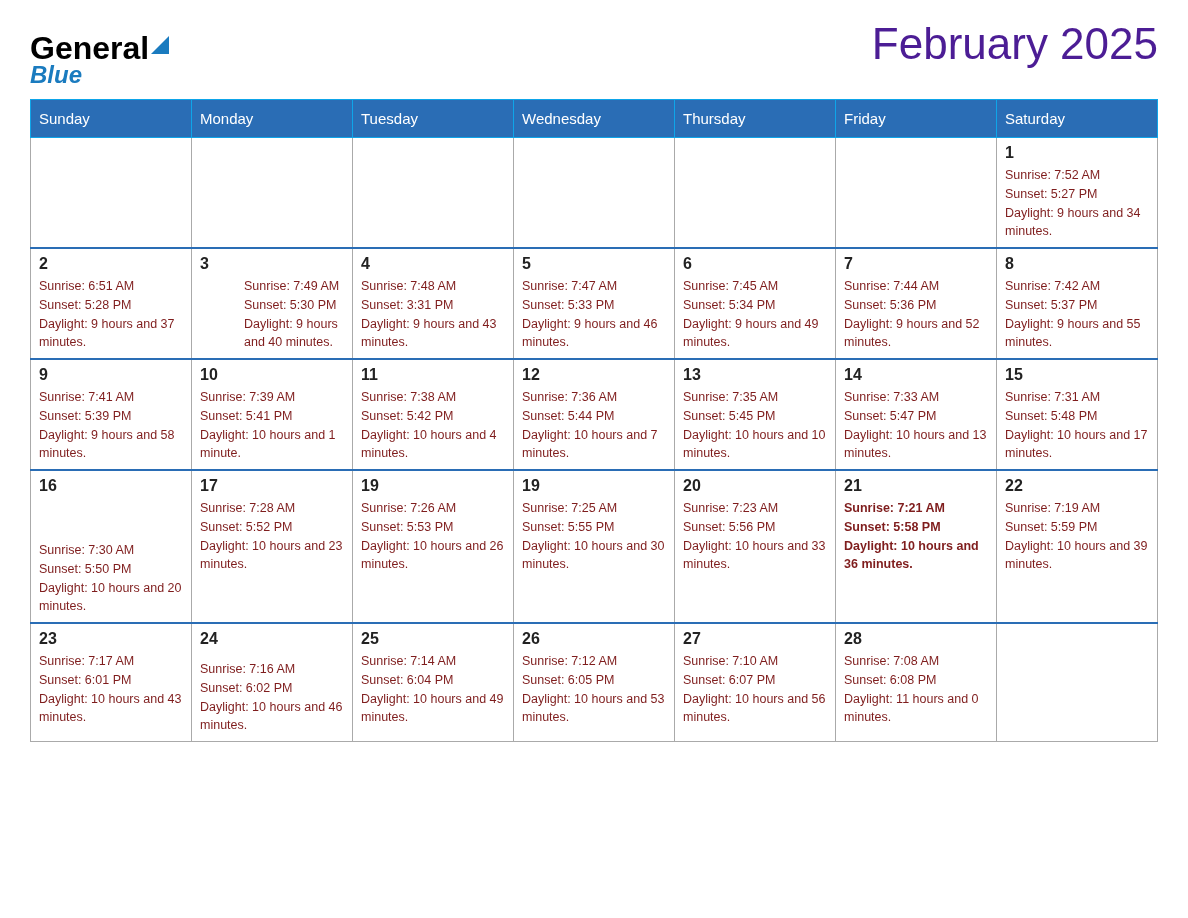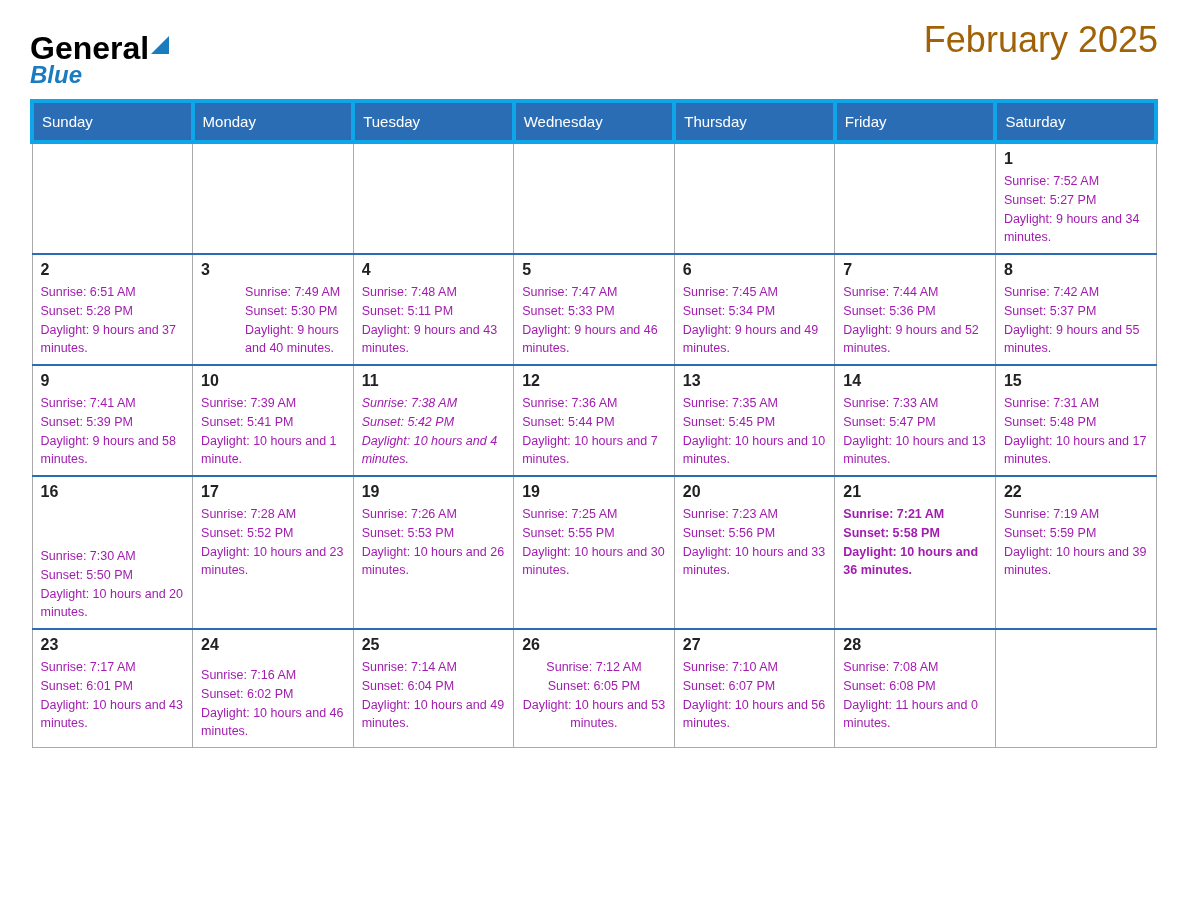--- a/index.html
+++ b/index.html
@@ -18,63 +18,63 @@
     .logo {
       display: flex;
       flex-direction: column;
       align-items: flex-start;
       margin-top: 10px;
     }
     .title-block {
       text-align: right;
     }
     .month-title {
-      font-size: 36px;
+      font-size: 44px;
       font-weight: normal;
-      color: #a16207;
+      color: #4c1d95;
       line-height: 1.1;
     }
     .location-subtitle {
       font-size: 20px;
       color: #444;
       margin-top: 4px;
     }
     .calendar {
       width: 100%;
       border-collapse: collapse;
       margin-top: 10px;
     }
     .calendar th {
       background-color: #2a6db5;
       color: #fff;
       padding: 10px 8px;
       font-size: 15px;
       font-weight: normal;
       text-align: left;
-      border: 4px solid #0ea5e9;
+      border: 1px solid #0ea5e9;
     }
     .calendar td {
       border: 1px solid #aaa;
       vertical-align: top;
       padding: 6px 8px;
       width: 14.28%;
       min-height: 100px;
       font-size: 13px;
       color: #333;
     }
     .day-number {
       font-size: 16px;
       font-weight: bold;
       color: #222;
       display: block;
       margin-bottom: 4px;
     }
     .day-info {
       font-size: 12.5px;
-      color: #a21caf;
+      color: #7f1d1d;
       line-height: 1.5;
     }
     .empty-cell {
       background: #fff;
     }
     .calendar tr td {
       border-top: 2px solid #2a6db5;
     }
     .calendar tr:first-child td {
       border-top: 1px solid #aaa;
@@ -134,21 +134,21 @@
         </td>
         <td>
           <span class="day-number">3</span>
           <div class="day-info" style="white-space: pre-line; margin-left: 44px;">Sunrise: 7:49 AM
 Sunset: 5:30 PM
 Daylight: 9 hours and 40 minutes.</div>
         </td>
         <td>
           <span class="day-number">4</span>
           <div class="day-info" style="white-space: pre-line;">Sunrise: 7:48 AM
-Sunset: 5:11 PM
+Sunset: 3:31 PM
 Daylight: 9 hours and 43 minutes.</div>
         </td>
         <td>
           <span class="day-number">5</span>
           <div class="day-info" style="white-space: pre-line;">Sunrise: 7:47 AM
 Sunset: 5:33 PM
 Daylight: 9 hours and 46 minutes.</div>
         </td>
         <td>
           <span class="day-number">6</span>
@@ -177,21 +177,21 @@
 Daylight: 9 hours and 58 minutes.</div>
         </td>
         <td>
           <span class="day-number">10</span>
           <div class="day-info" style="white-space: pre-line;">Sunrise: 7:39 AM
 Sunset: 5:41 PM
 Daylight: 10 hours and 1 minute.</div>
         </td>
         <td>
           <span class="day-number">11</span>
-          <div class="day-info" style="white-space: pre-line; font-style: italic;">Sunrise: 7:38 AM
+          <div class="day-info" style="white-space: pre-line;">Sunrise: 7:38 AM
 Sunset: 5:42 PM
 Daylight: 10 hours and 4 minutes.</div>
         </td>
         <td>
           <span class="day-number">12</span>
           <div class="day-info" style="white-space: pre-line;">Sunrise: 7:36 AM
 Sunset: 5:44 PM
 Daylight: 10 hours and 7 minutes.</div>
         </td>
         <td>
@@ -271,21 +271,21 @@
 Daylight: 10 hours and 46 minutes.</div>
         </td>
         <td>
           <span class="day-number">25</span>
           <div class="day-info" style="white-space: pre-line;">Sunrise: 7:14 AM
 Sunset: 6:04 PM
 Daylight: 10 hours and 49 minutes.</div>
         </td>
         <td>
           <span class="day-number">26</span>
-          <div class="day-info" style="white-space: pre-line; text-align: center;">Sunrise: 7:12 AM
+          <div class="day-info" style="white-space: pre-line;">Sunrise: 7:12 AM
 Sunset: 6:05 PM
 Daylight: 10 hours and 53 minutes.</div>
         </td>
         <td>
           <span class="day-number">27</span>
           <div class="day-info" style="white-space: pre-line;">Sunrise: 7:10 AM
 Sunset: 6:07 PM
 Daylight: 10 hours and 56 minutes.</div>
         </td>
         <td>

